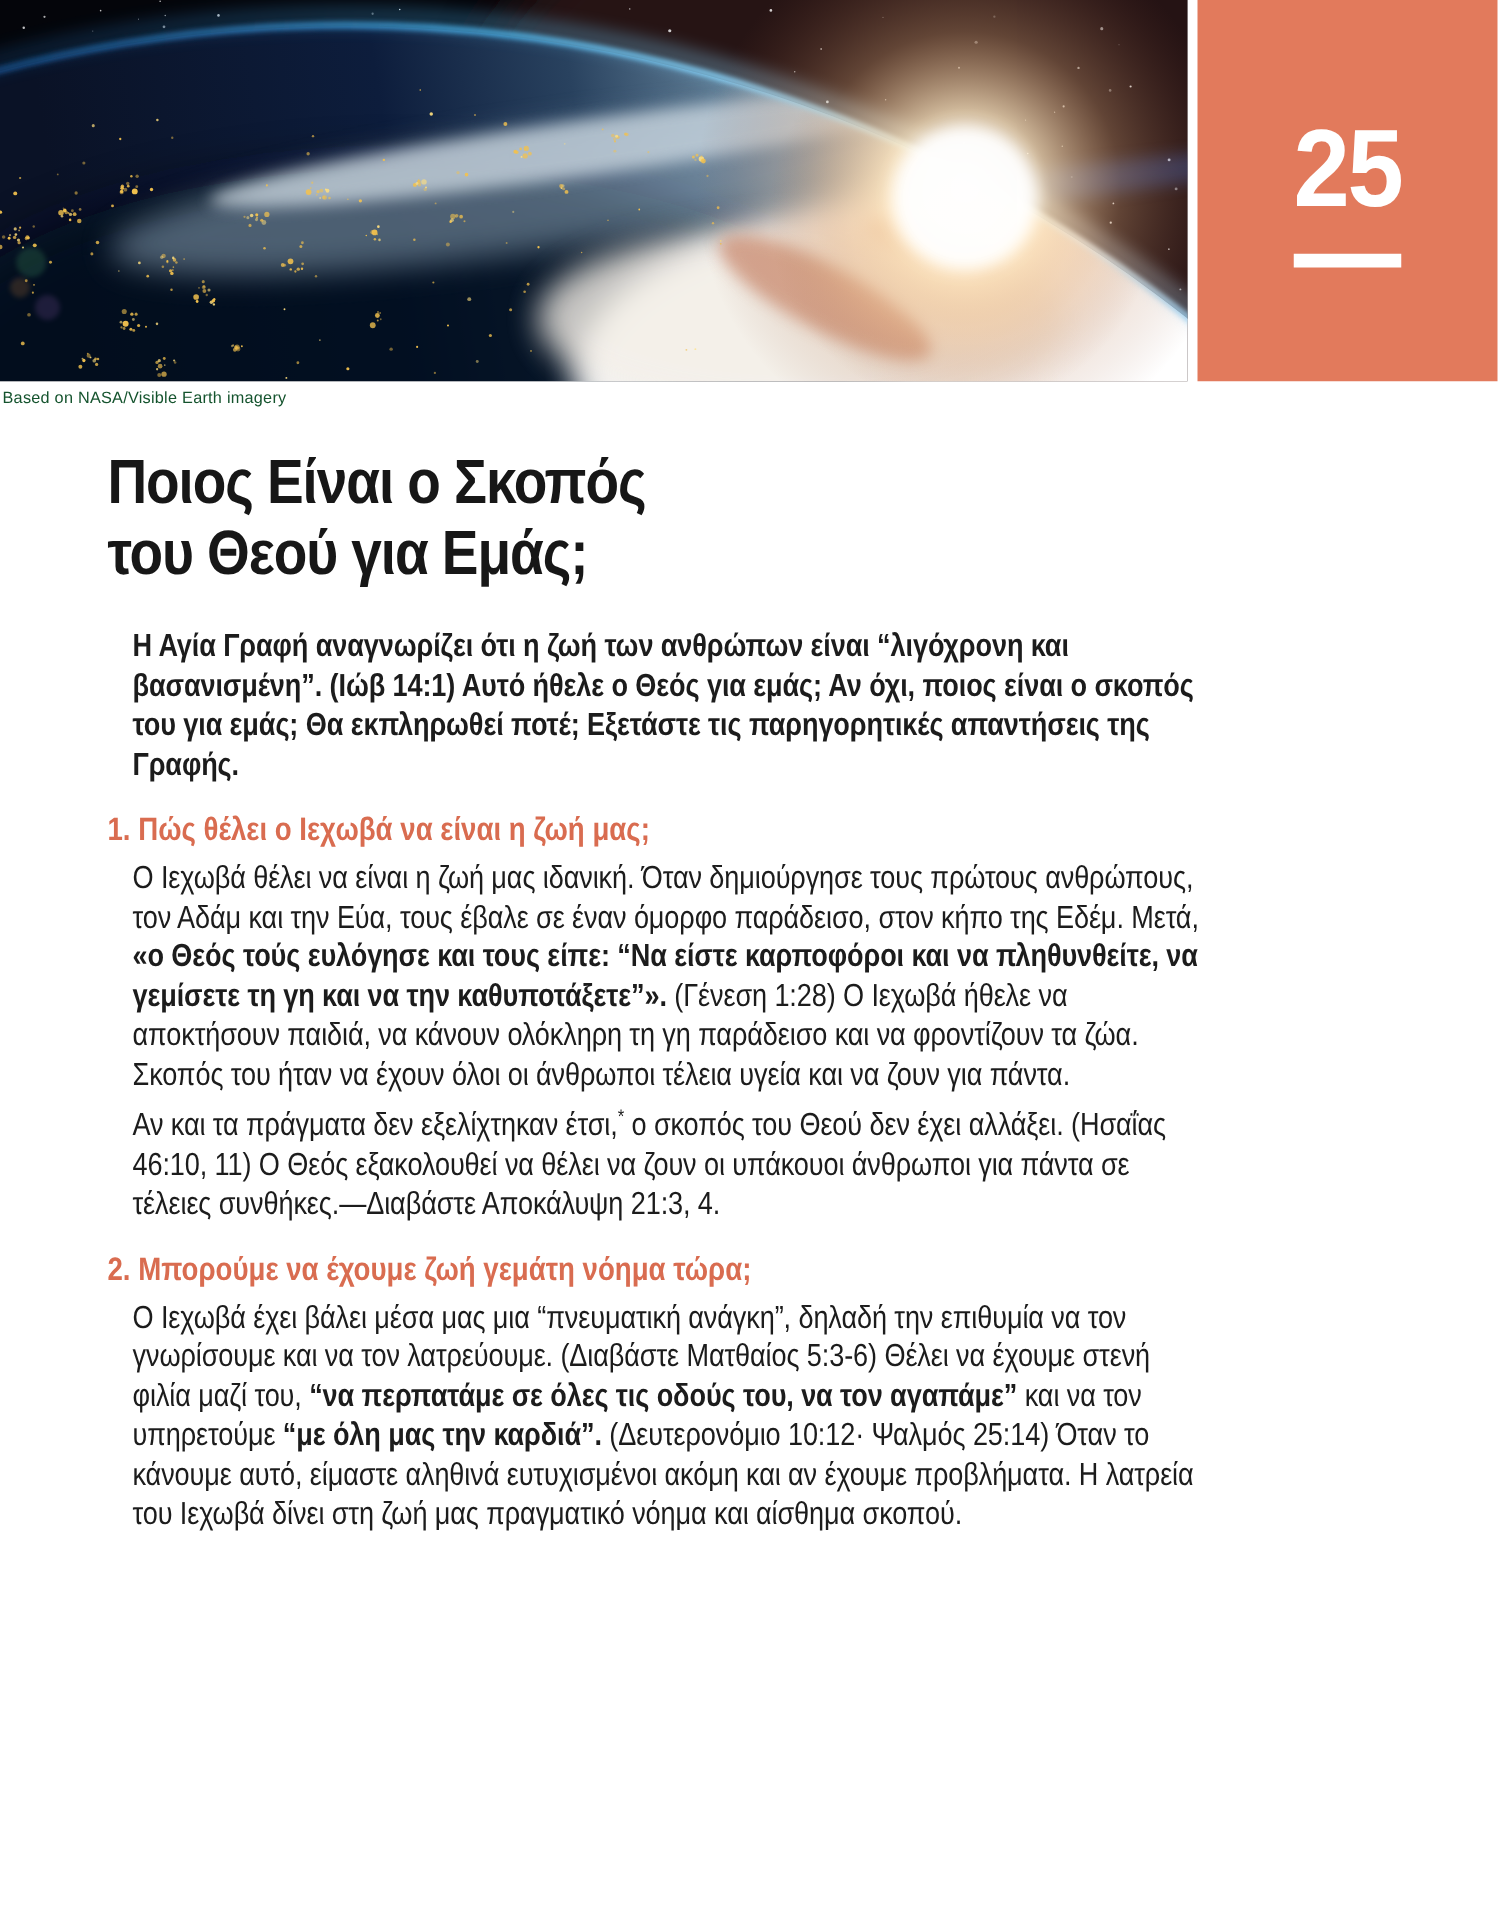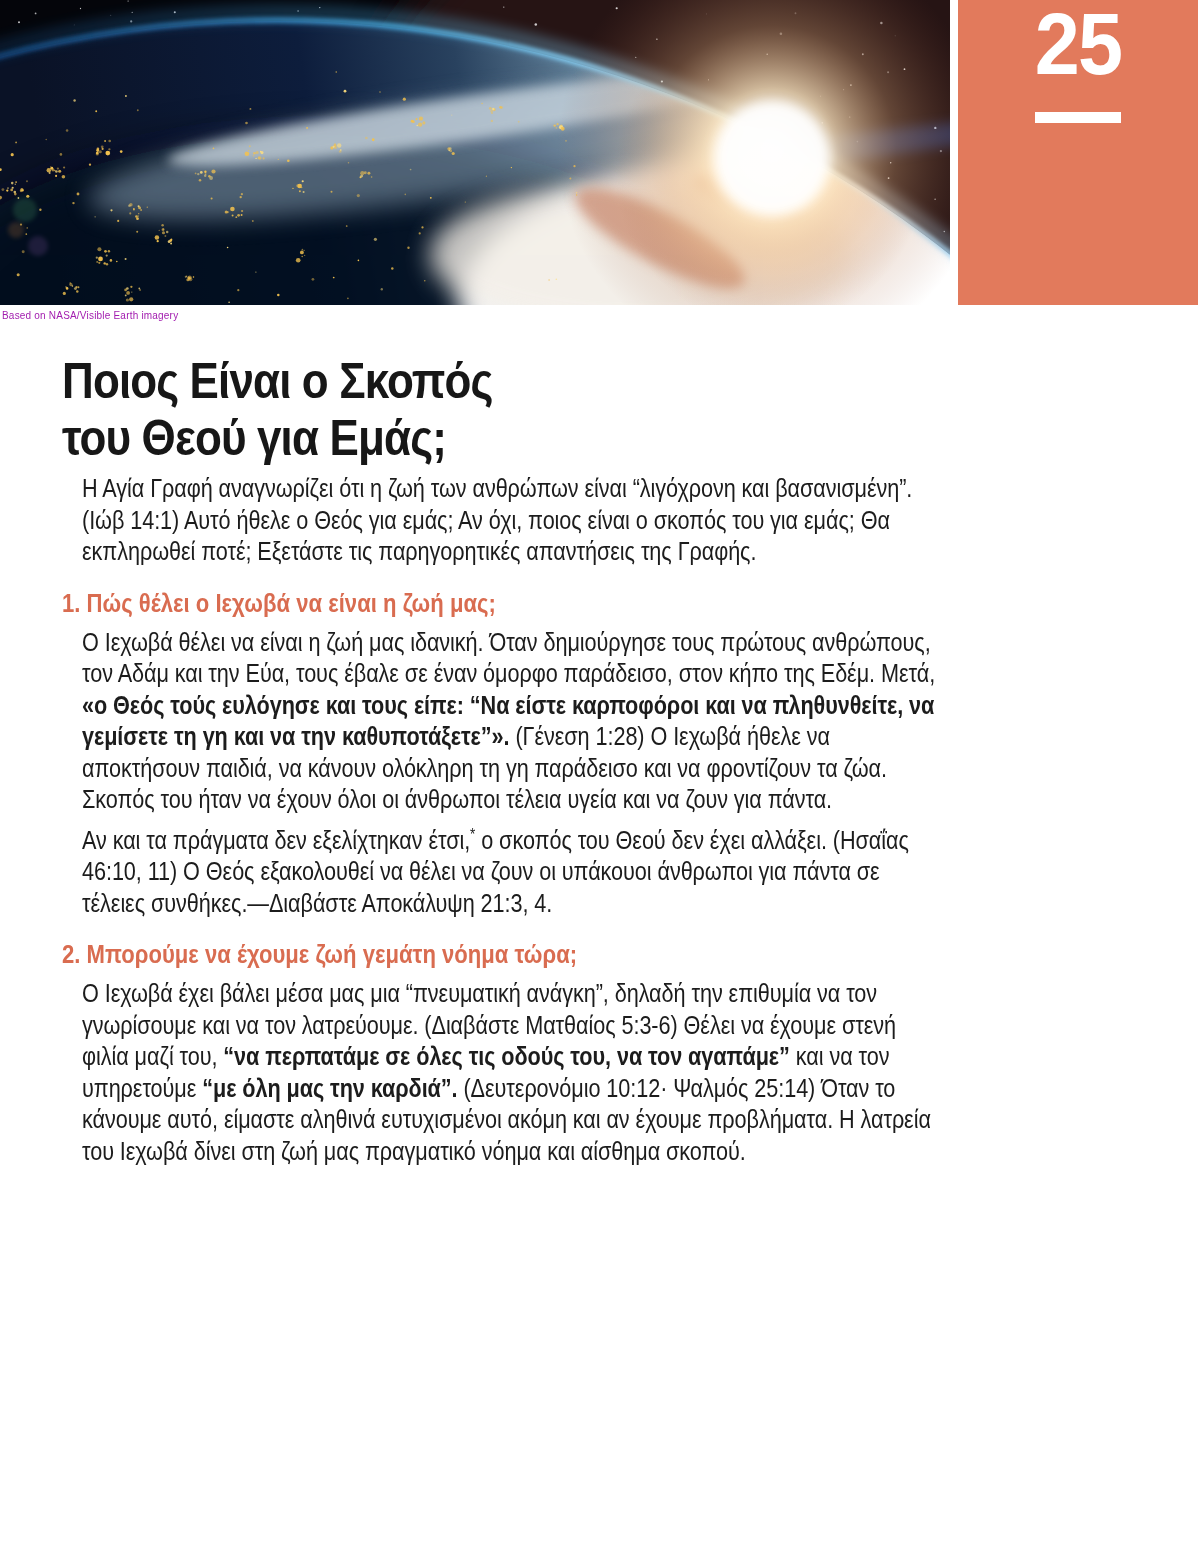--- a/index.html
+++ b/index.html
@@ -8,42 +8,42 @@
     font-family:"Liberation Sans","DejaVu Sans",sans-serif;color:#1c1c1c;
     -webkit-font-smoothing:antialiased;
   }
   .page{position:relative;width:1200px;height:1543px;background:#fff;}
 
   
   .hero{position:relative;height:305px;}
   .hero-svg{position:absolute;left:0;top:0;display:block;}
   .chapter-badge{
     position:absolute;left:958px;top:0;width:240px;height:305px;
-    background:#E27A5C;display:flex;flex-direction:column;align-items:center;
+    background:#E27A5C;display:flex;flex-direction:column;align-items:center;justify-content:center;
   }
   .chapter-number{
     color:#fff;font-weight:700;font-size:88px;line-height:1;letter-spacing:-2px;
     transform:scaleX(.92);transform-origin:center;
   }
   .chapter-underline{width:86px;height:11px;background:#fff;margin-top:24px;}
 
   .photo-credit{
-    margin:5px 0 10px 2px;font-size:10px;color:#a21caf;letter-spacing:.2px;
+    margin:5px 0 10px 2px;font-size:13px;color:#14532d;letter-spacing:.2px;
   }
 
   
-  .article{padding-left:82px;padding-right:60px;}
+  .article{padding-left:106px;padding-right:60px;}
   .cond{transform-origin:left top;}
 
   .article-title{
     margin:32px 0 0 -20px;font-weight:700;color:#171717;
     font-size:50px;line-height:57px;letter-spacing:-1px;
     transform:scaleX(.88);width:700px;
   }
-  .intro-wrap{margin-top:6px;}
+  .intro-wrap{margin-top:31px;font-weight:bold;}
   .body-p{
     font-size:25.5px;line-height:31.5px;letter-spacing:-.1px;color:#1c1c1c;
     transform:scaleX(.85);width:1014px;margin:0 0 9px 0;
   }
   .body-p .bold{font-weight:700;}
   .body-p .sup{font-size:62%;vertical-align:super;line-height:0;}
 
   .qhead{
     color:#D96C50;font-weight:700;font-size:26px;line-height:31px;
     margin:20px 0 8px -20px;transform:scaleX(.85);width:1000px;

